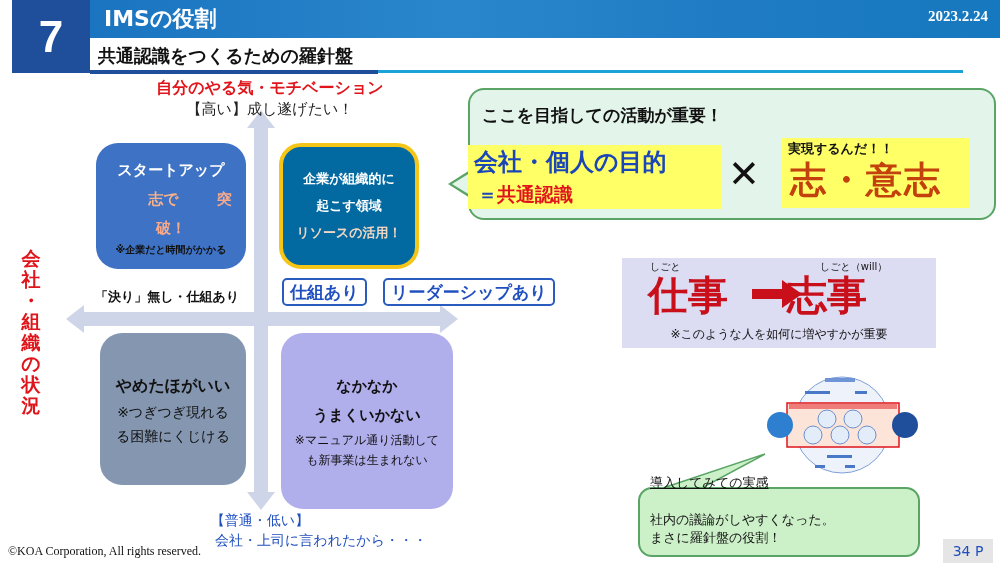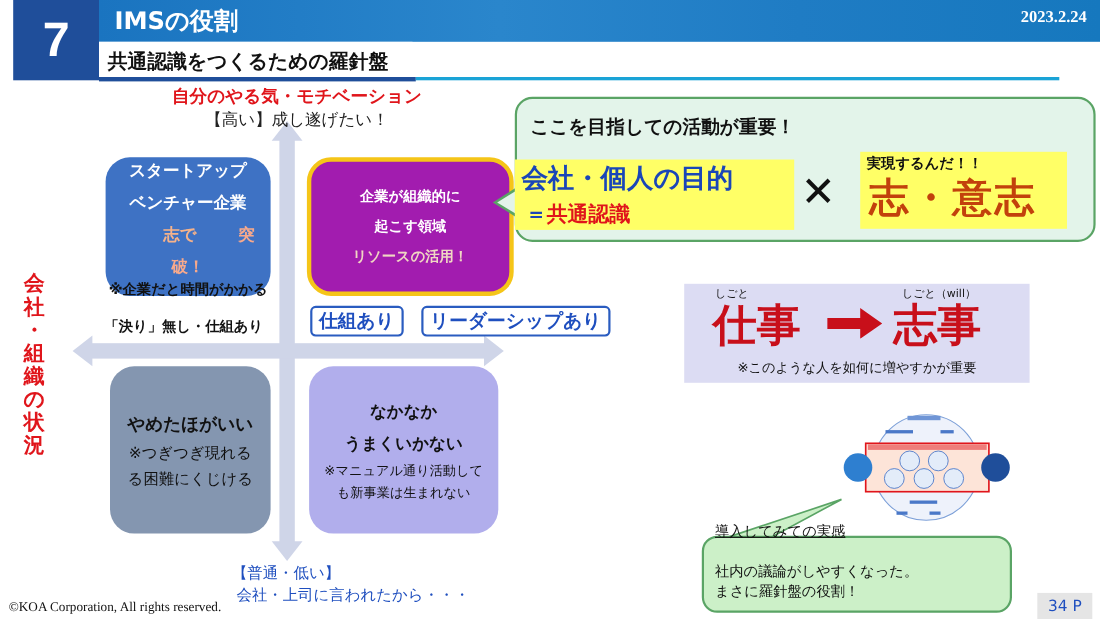--- a/index.html
+++ b/index.html
@@ -27,26 +27,26 @@
   .top-label { left: 130px; top: 78px; width: 280px; text-align: center; color: #e0151b; font-weight: bold; font-size: 16px; }
   .top-sub { left: 130px; top: 100px; width: 280px; text-align: center; color: #222; font-size: 15px; }
   .bottom-label { left: 190px; top: 512px; width: 140px; text-align: center; color: #1f4fbf; font-size: 14px; }
   .bottom-sub { left: 215px; top: 532px; color: #1f4fbf; font-size: 14px; white-space: nowrap; }
   .left-axis-label { left: 95px; top: 288px; font-size: 13px; font-weight: bold; color: #111; white-space: nowrap; }
   .vertical-label { left: 18px; top: 248px; width: 26px; color: #e0151b; font-weight: bold; font-size: 19px; line-height: 21px; text-align: center; }
 
   
   .quad { border-radius: 22px; display: flex; flex-direction: column; align-items: center; justify-content: center; text-align: center; }
   .q1 { left: 96px; top: 143px; width: 150px; height: 126px; background: #3e72c4; color: #fff; }
-  .q2 { left: 279px; top: 143px; width: 188px; height: 126px; background: #a21caf; color: #fff; border: 4px solid #f5c518; font-family: Liberation Mono, monospace; }
+  .q2 { left: 279px; top: 143px; width: 140px; height: 126px; background: #0369a1; color: #fff; border: 4px solid #f5c518; font-family: Liberation Mono, monospace; }
   .q3 { left: 100px; top: 333px; width: 146px; height: 152px; background: #8496b0; color: #111; }
-  .q4 { left: 281px; top: 333px; width: 172px; height: 152px; background: #b1aeec; color: #111; }
+  .q4 { left: 281px; top: 333px; width: 172px; height: 176px; background: #b1aeec; color: #111; }
   .q-line { font-size: 15px; font-weight: bold; line-height: 29px; }
   .q-line-sm { font-size: 13px; font-weight: bold; line-height: 27px; }
-  .q-note { font-size: 13px; font-weight: bold; line-height: 14px; }
+  .q-note { font-size: 10px; font-weight: bold; line-height: 14px; }
   .q-accent-peach { color: #f6b28a; margin-left: 38px; }
   .q-accent-light { color: #f0d7c3; }
   .q-note-dark { font-size: 14px; line-height: 24px; color: #111; }
   .q-note-small { font-size: 12px; line-height: 20px; color: #111; text-align: right; }
 
   .tag { border: 2px solid #2a5cc0; border-radius: 5px; color: #1f4fbf; font-weight: bold; font-size: 17px; padding: 0 6px; height: 28px; line-height: 24px; background: #fff; white-space: nowrap; }
   .tag1 { left: 282px; top: 278px; }
   .tag2 { left: 383px; top: 278px; }
 
   
@@ -62,21 +62,21 @@
   .yellow2 { left: 782px; top: 138px; width: 188px; height: 70px; background: #ffff66; }
   .realize { left: 788px; top: 140px; font-size: 13px; font-weight: bold; color: #111; white-space: nowrap; }
   .will { left: 790px; top: 156px; font-size: 36px; font-weight: bold; color: #c2410c; white-space: nowrap; letter-spacing: 2px; }
 
   
   .shigoto-box { left: 622px; top: 258px; width: 314px; height: 90px; background: #dcdcf3; }
   .ruby1 { left: 650px; top: 260px; font-size: 10px; color: #111; }
   .ruby2 { left: 820px; top: 260px; font-size: 10px; color: #111; white-space: nowrap; }
   .big1 { left: 648px; top: 268px; font-size: 40px; font-weight: bold; color: #c80f1a; white-space: nowrap; }
   .big-arrow { left: 752px; top: 280px; width: 50px; height: 28px; }
-  .big2 { left: 812px; top: 268px; font-size: 40px; font-weight: bold; color: #c80f1a; white-space: nowrap; }
+  .big2 { left: 787px; top: 268px; font-size: 40px; font-weight: bold; color: #c80f1a; white-space: nowrap; }
   .shigoto-note { left: 622px; top: 326px; width: 314px; text-align: center; font-size: 12px; color: #111; }
 
   
   .diagram { left: 765px; top: 375px; width: 155px; height: 100px; }
 
   
   .callout2 { left: 638px; top: 487px; width: 282px; height: 70px; background: #ccf0c8; border: 2px solid #5aa465; border-radius: 14px; }
   .callout2-line { left: 650px; font-size: 13px; color: #111; white-space: nowrap; }
   .c2l1 { top: 474px; text-decoration: underline; }
   .c2l2 { top: 511px; }
@@ -116,21 +116,20 @@
   <div>・</div>
   <div>組</div>
   <div>織</div>
   <div>の</div>
   <div>状</div>
   <div>況</div>
 </div>
 
 <div class="abs quad q1">
   <div class="q-line">スタートアップ</div>
-  <div class="q-line">ベンチャー企業</div>
   <div class="q-line"><span class="q-accent-peach">志で</span><span class="q-accent-peach" style="color:#f7a98c">突破！</span></div>
   <div class="q-note" style="color:#111">※企業だと時間がかかる</div>
 </div>
 
 <div class="abs quad q2">
   <div class="q-line-sm">企業が組織的に</div>
   <div class="q-line-sm">起こす領域</div>
   <div class="q-line-sm q-accent-light">リソースの活用！</div>
 </div>
 

